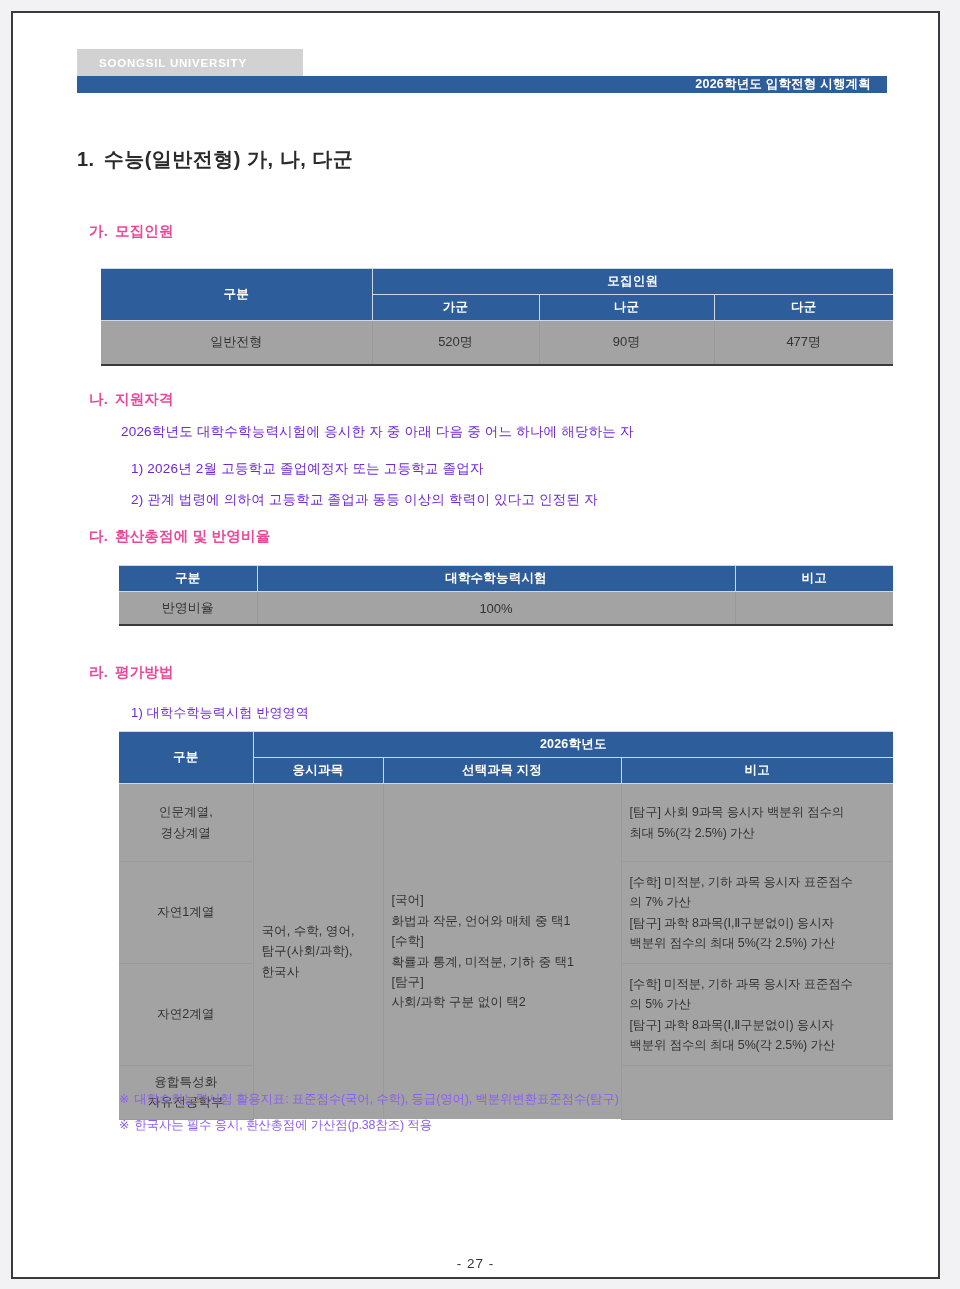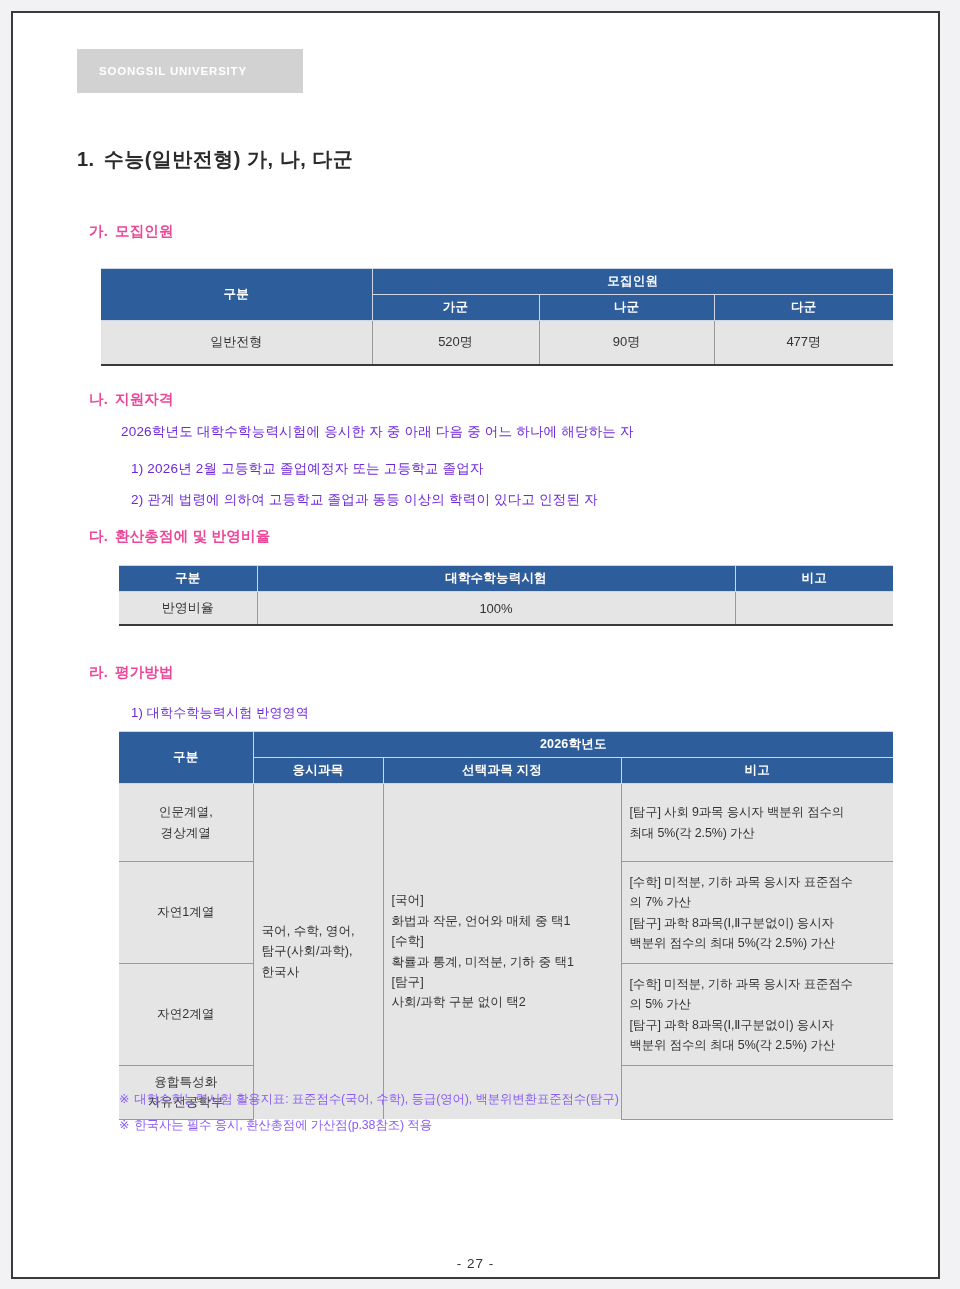--- a/index.html
+++ b/index.html
@@ -112,21 +112,21 @@
     letter-spacing: 0.2px;
   }
   table.doc td {
     font-size: 13px;
     color: #333333;
     text-align: center;
     vertical-align: middle;
     border-left: 1px solid #9a9a9a;
     border-right: 1px solid #9a9a9a;
     padding: 7px 6px;
-    background: #e5e5e5;
+    background: #a3a3a3;
   }
   table.doc .outer-l { border-left: none; }
   table.doc .outer-r { border-right: none; }
   table.doc tr.last-row td { border-bottom: 2.5px solid #3a3a3a; }
 
   
   #tbl-recruit { left: 88px; top: 255px; width: 792px; }
   #tbl-recruit td { height: 44px; }
 
   
@@ -179,20 +179,23 @@
   }
 </style>
 </head>
 <body>
 
 <div id="page-frame">
 
   <div class="header-bar">
     <div class="header-left">
       <span>SOONGSIL UNIVERSITY</span>
+    </div>
+    <div class="header-right">
+      <span>2026학년도 입학전형 시행계획</span>
     </div>
   </div>
 
   <div class="content">
 
     <div class="h1">
       <span class="num">1.</span><span>수능(일반전형) 가, 나, 다군</span>
     </div>
 
     <div class="h2" style="top:209px;">

